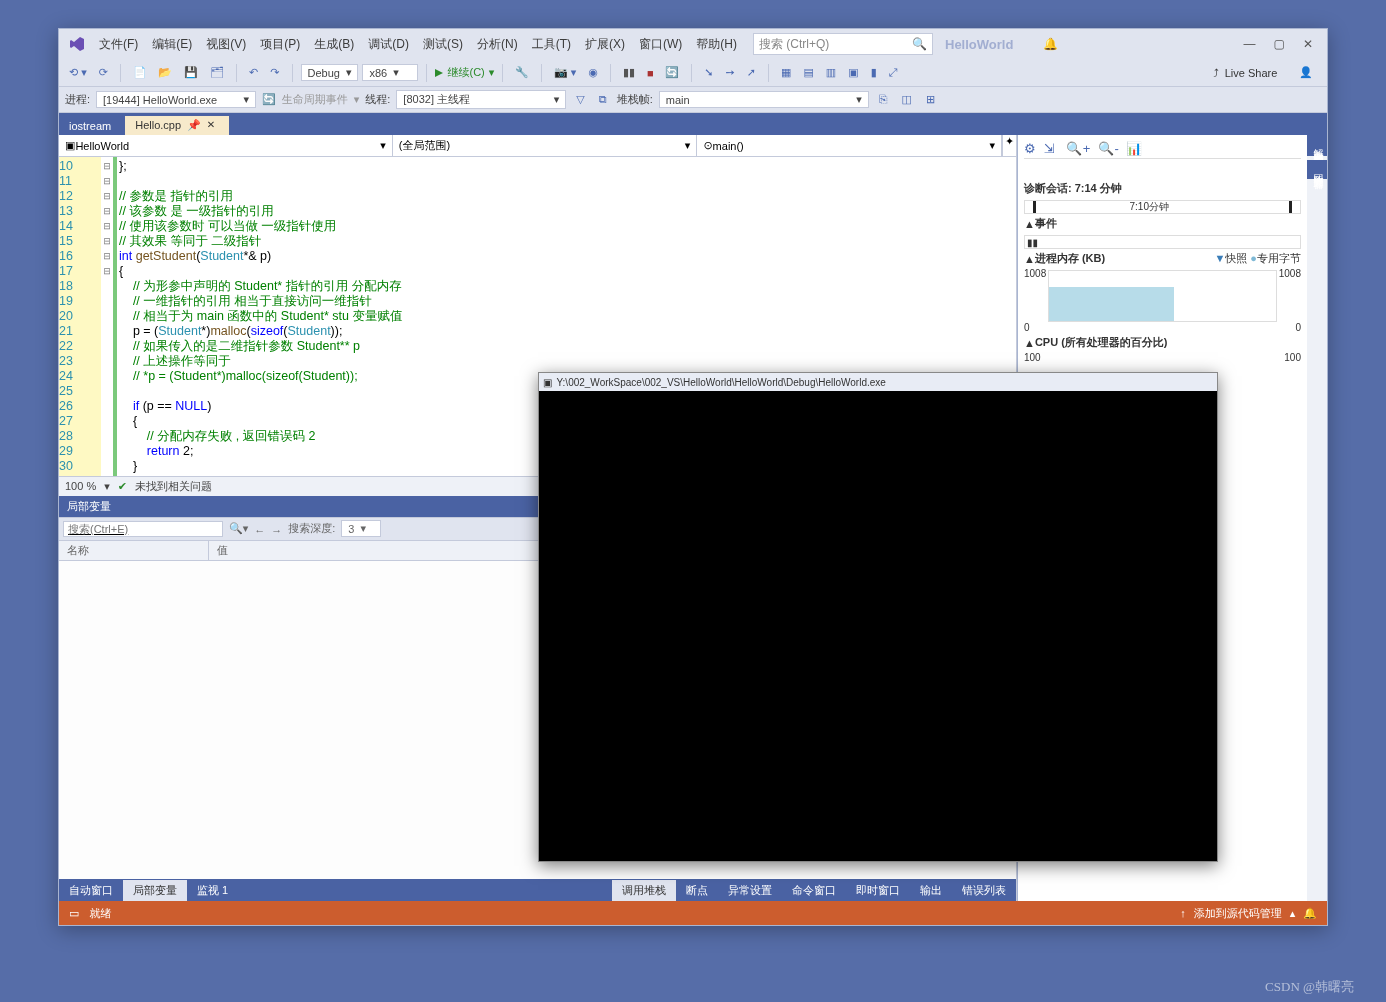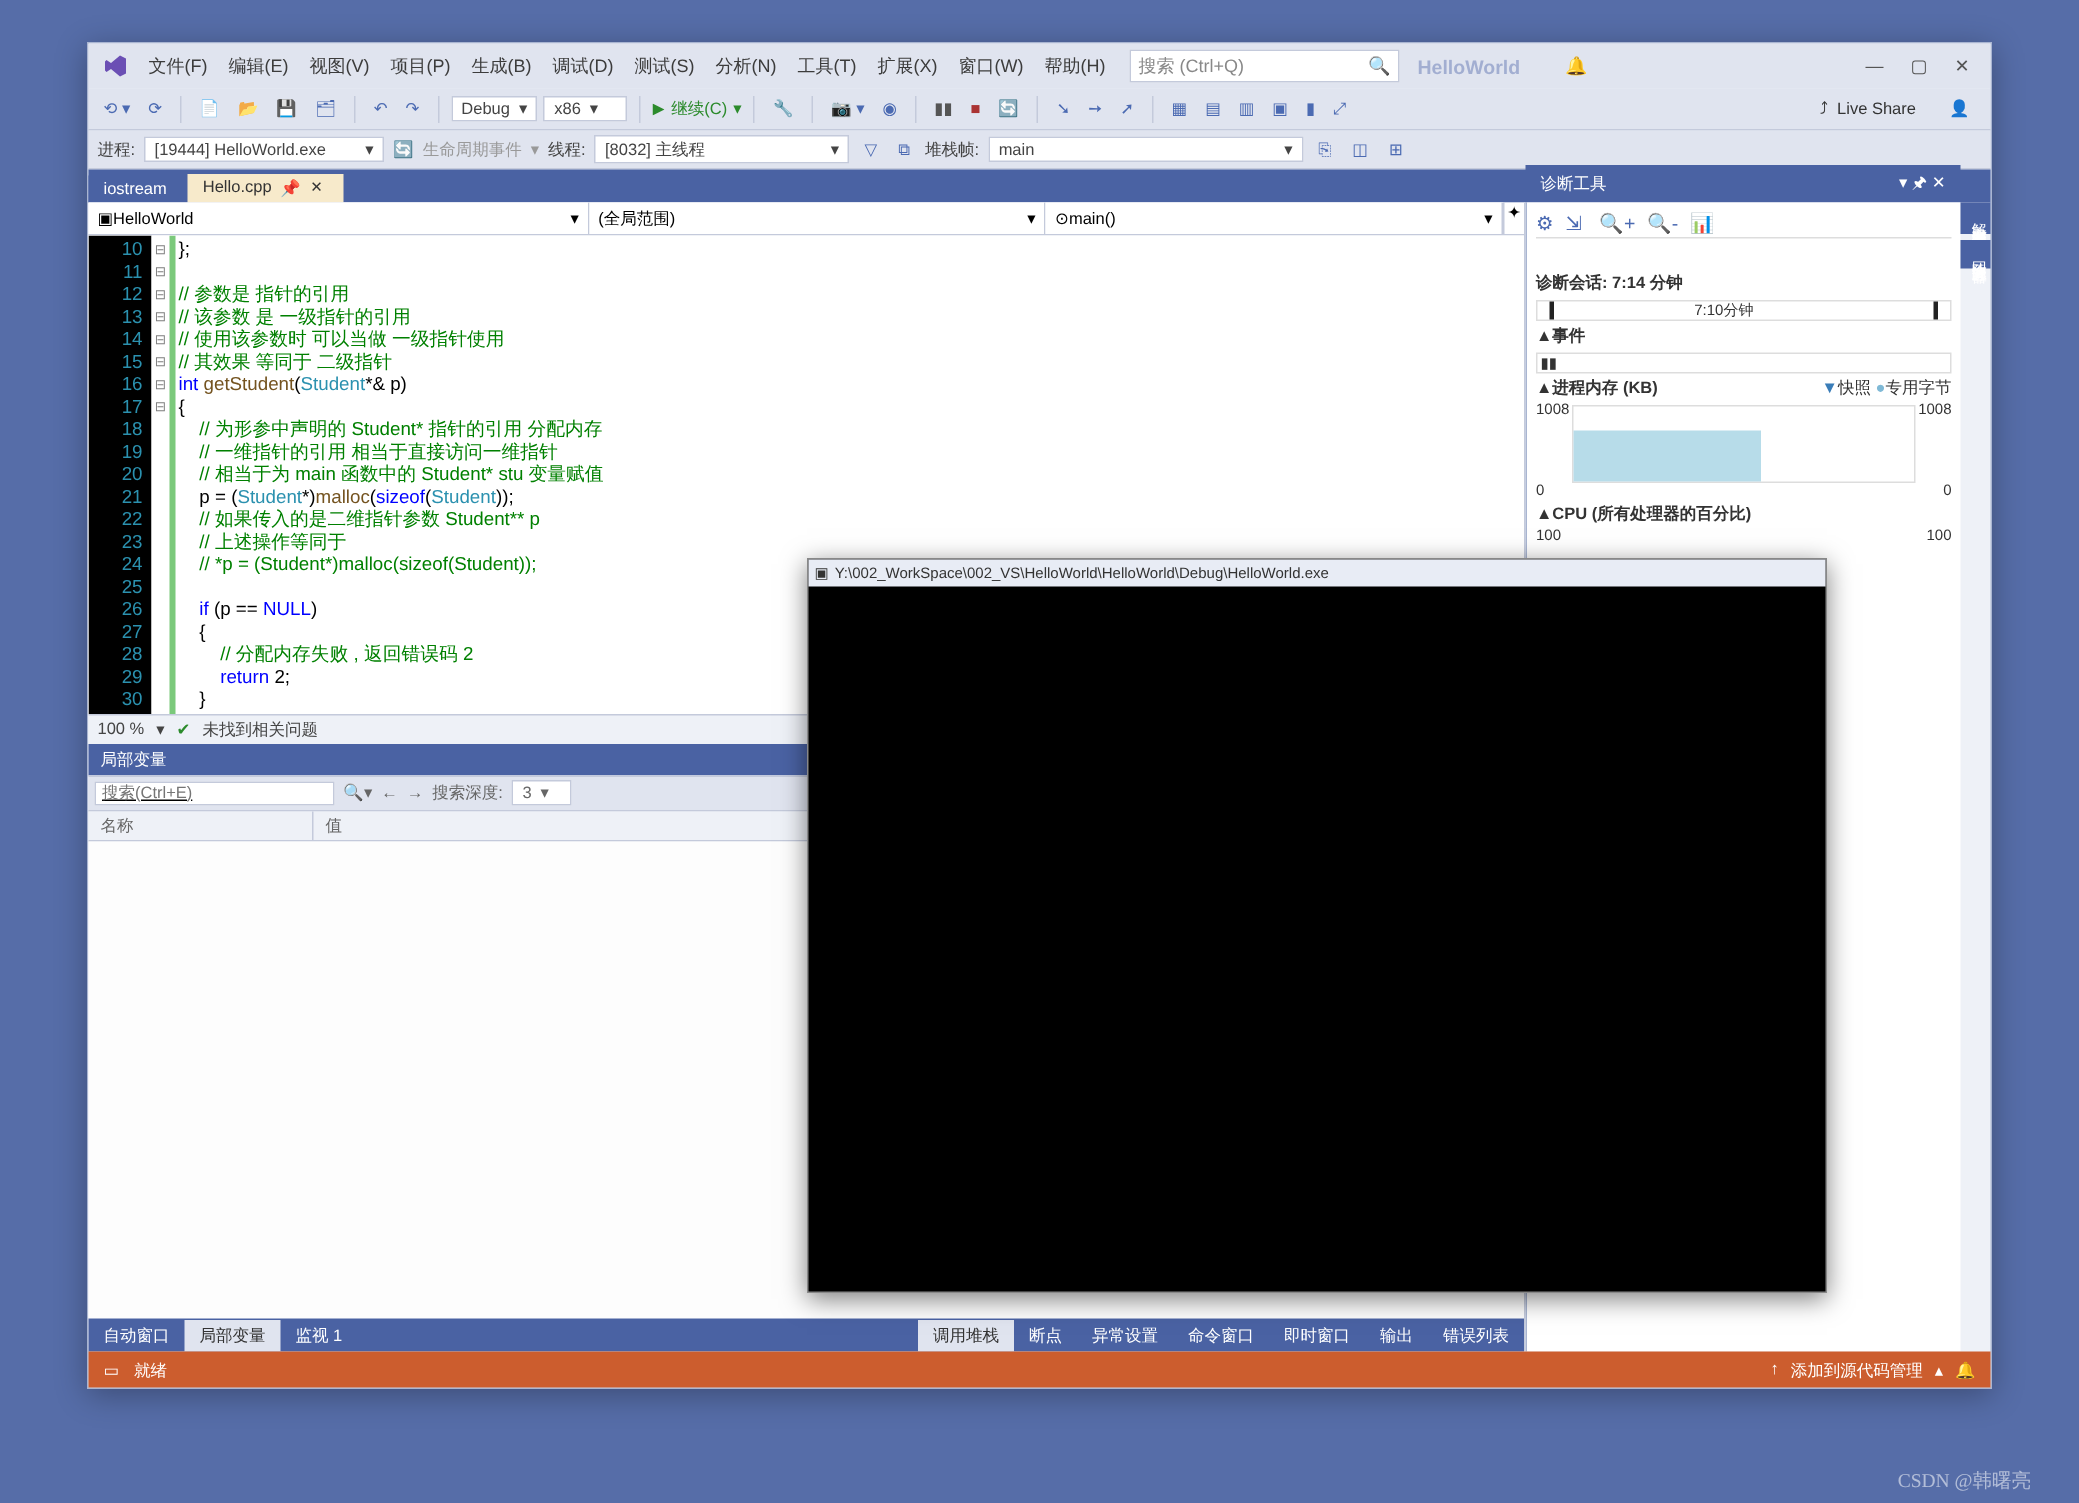--- a/index.html
+++ b/index.html
@@ -25,21 +25,21 @@
 .tab { padding: 3px 14px 3px 10px; background: #4a62a3; color: #fff; font-size: 11px; display: flex; gap: 6px; }
 .tab.active { background: #f7eacb; color: #333; }
 .tab-close { font-size: 10px; }
 .right-panel-title { margin-left: auto; background: #4a62a3; color: #fff; padding: 3px 10px; font-size: 11px; display:flex; align-items:center; gap:6px;}
 .main-area { flex: 1; display: flex; min-height: 0; }
 .editor-col { flex: 1; display: flex; flex-direction: column; min-width: 0; background: #fff; border-right: 1px solid #c4cadb; }
 .nav-bar { height: 22px; display: flex; border-bottom: 1px solid #c4cadb; font-size: 11px; }
 .nav-cell { flex: 1; border-right: 1px solid #c4cadb; display: flex; align-items: center; padding: 0 6px; background: #fff; }
 .nav-cell span:last-child { margin-left:auto; }
 .code-area { flex: 1; display: flex; font-family: Consolas, monospace; font-size: 12.5px; overflow: hidden; background: #fff; position: relative; }
-.gutter { width: 42px; background: #000000; color: #2b91af; text-align: right; padding-right: 6px; line-height: 15px; padding-top: 2px;}
+.gutter { width: 42px; background: #fef9c3; color: #2b91af; text-align: left; padding-right: 6px; line-height: 15px; padding-top: 2px;}
 .fold { width: 16px; background: #fff; border-right: 4px solid #7bc97b; color: #808080; line-height: 15px; text-align: center; padding-top: 2px; font-size: 9px;}
 .code-lines { flex: 1; line-height: 15px; padding-top: 2px; padding-left: 2px; white-space: pre; }
 .c-kw { color: #0000ff; }
 .c-type { color: #2b91af; }
 .c-com { color: #008000; }
 .c-func { color: #74531f; }
 .status-line { height: 20px; background: #eef1f7; border-top: 1px solid #c4cadb; display: flex; align-items: center; font-size: 11px; padding: 0 6px; gap: 8px; color: #444;}
 .locals-panel { background: #4a62a3; color: #fff; padding: 3px 8px; font-size: 11px;}
 .locals-search { height: 24px; display: flex; align-items: center; background: #e0e4ef; border-top:1px solid #c4cadb; border-bottom:1px solid #c4cadb; font-size: 11px; padding: 0 4px; gap: 6px; color: #666;}
 .locals-search input { flex: 0 0 160px; border: 1px solid #c4cadb; padding: 1px 4px; font-size:11px;text-decoration:underline;}
@@ -182,24 +182,20 @@
 
   <div class="tabs-row">
     <div class="tab">
         <span>iostream</span>
       </div>
     <div class="tab active">
       <span>Hello.cpp</span>
       <span>📌</span>
       <span class="tab-close">✕</span>
     </div>
-    <div class="right-panel-title" style="width:290px">
-      <span>诊断工具</span>
-        <span style="margin-left:auto">▾ 🖈 ✕</span>
-    </div>
     <div style="width:20px;background:#4a62a3"></div>
   </div>
 
   <div class="main-area">
     <div class="editor-col">
       <div class="nav-bar">
         <div class="nav-cell" style="flex:1.1">▣ <span>HelloWorld</span><span>▾</span></div>
         <div class="nav-cell">
             <span>(全局范围)</span>
             <span>▾</span>

